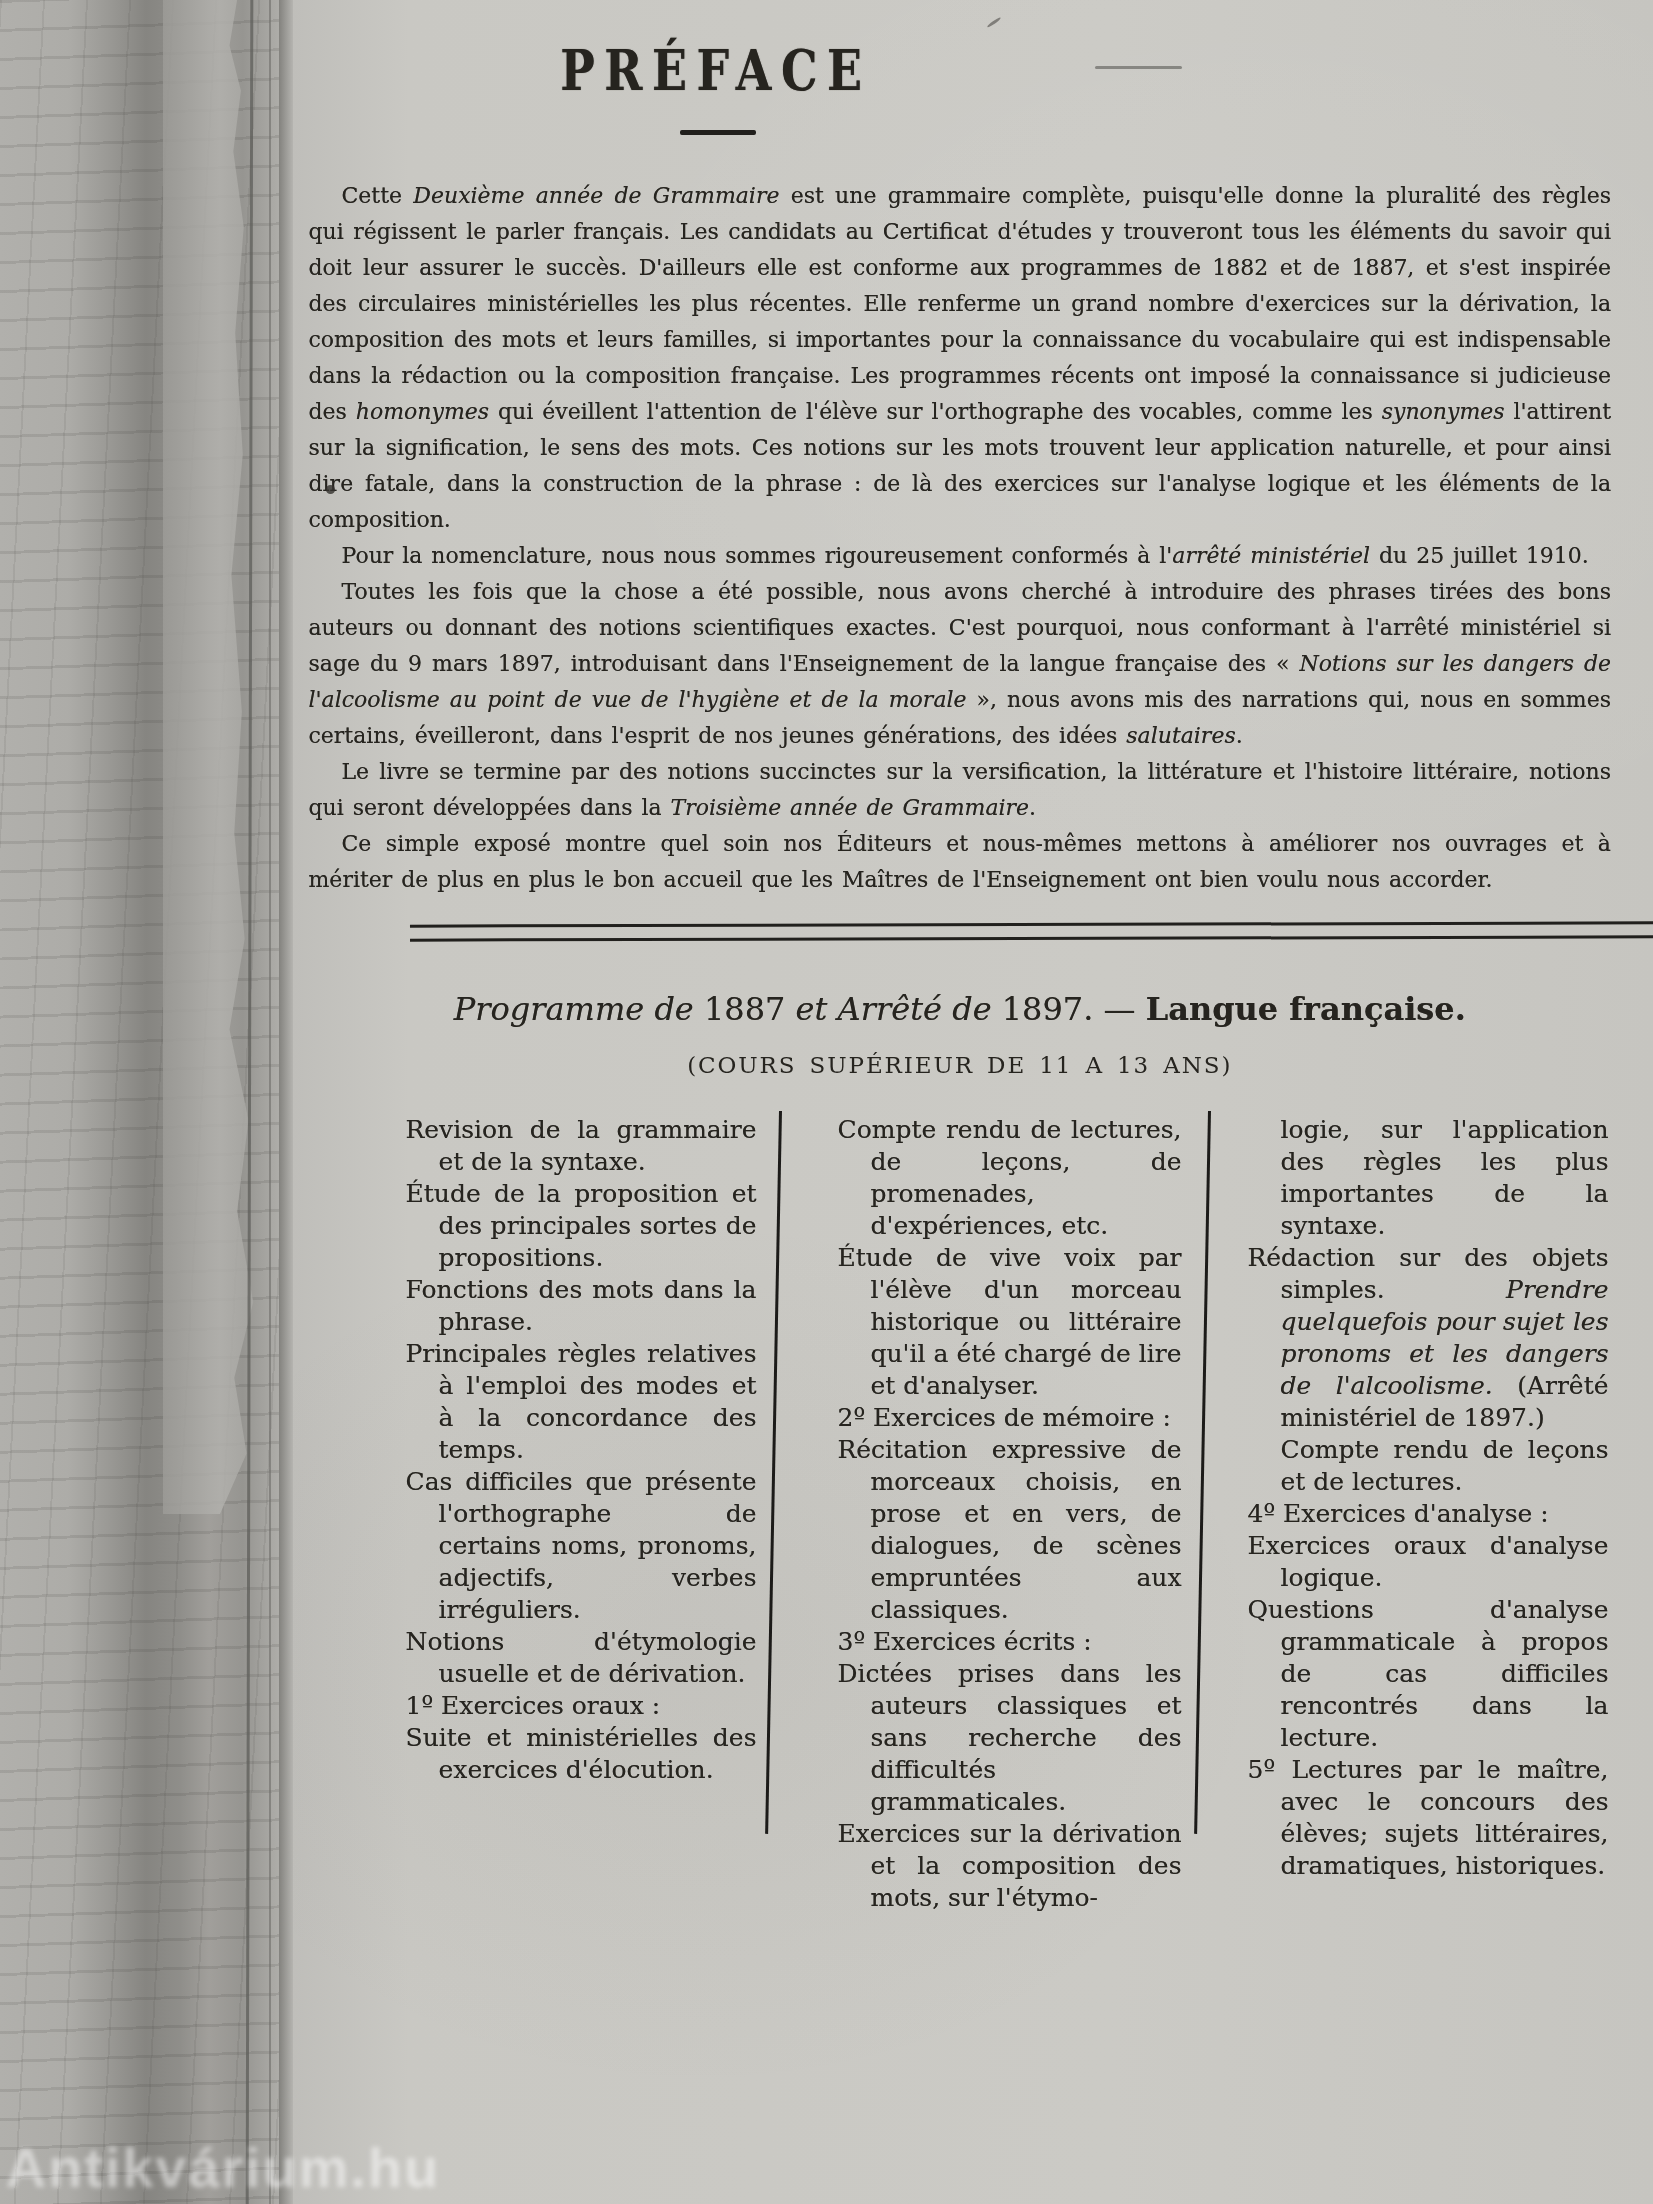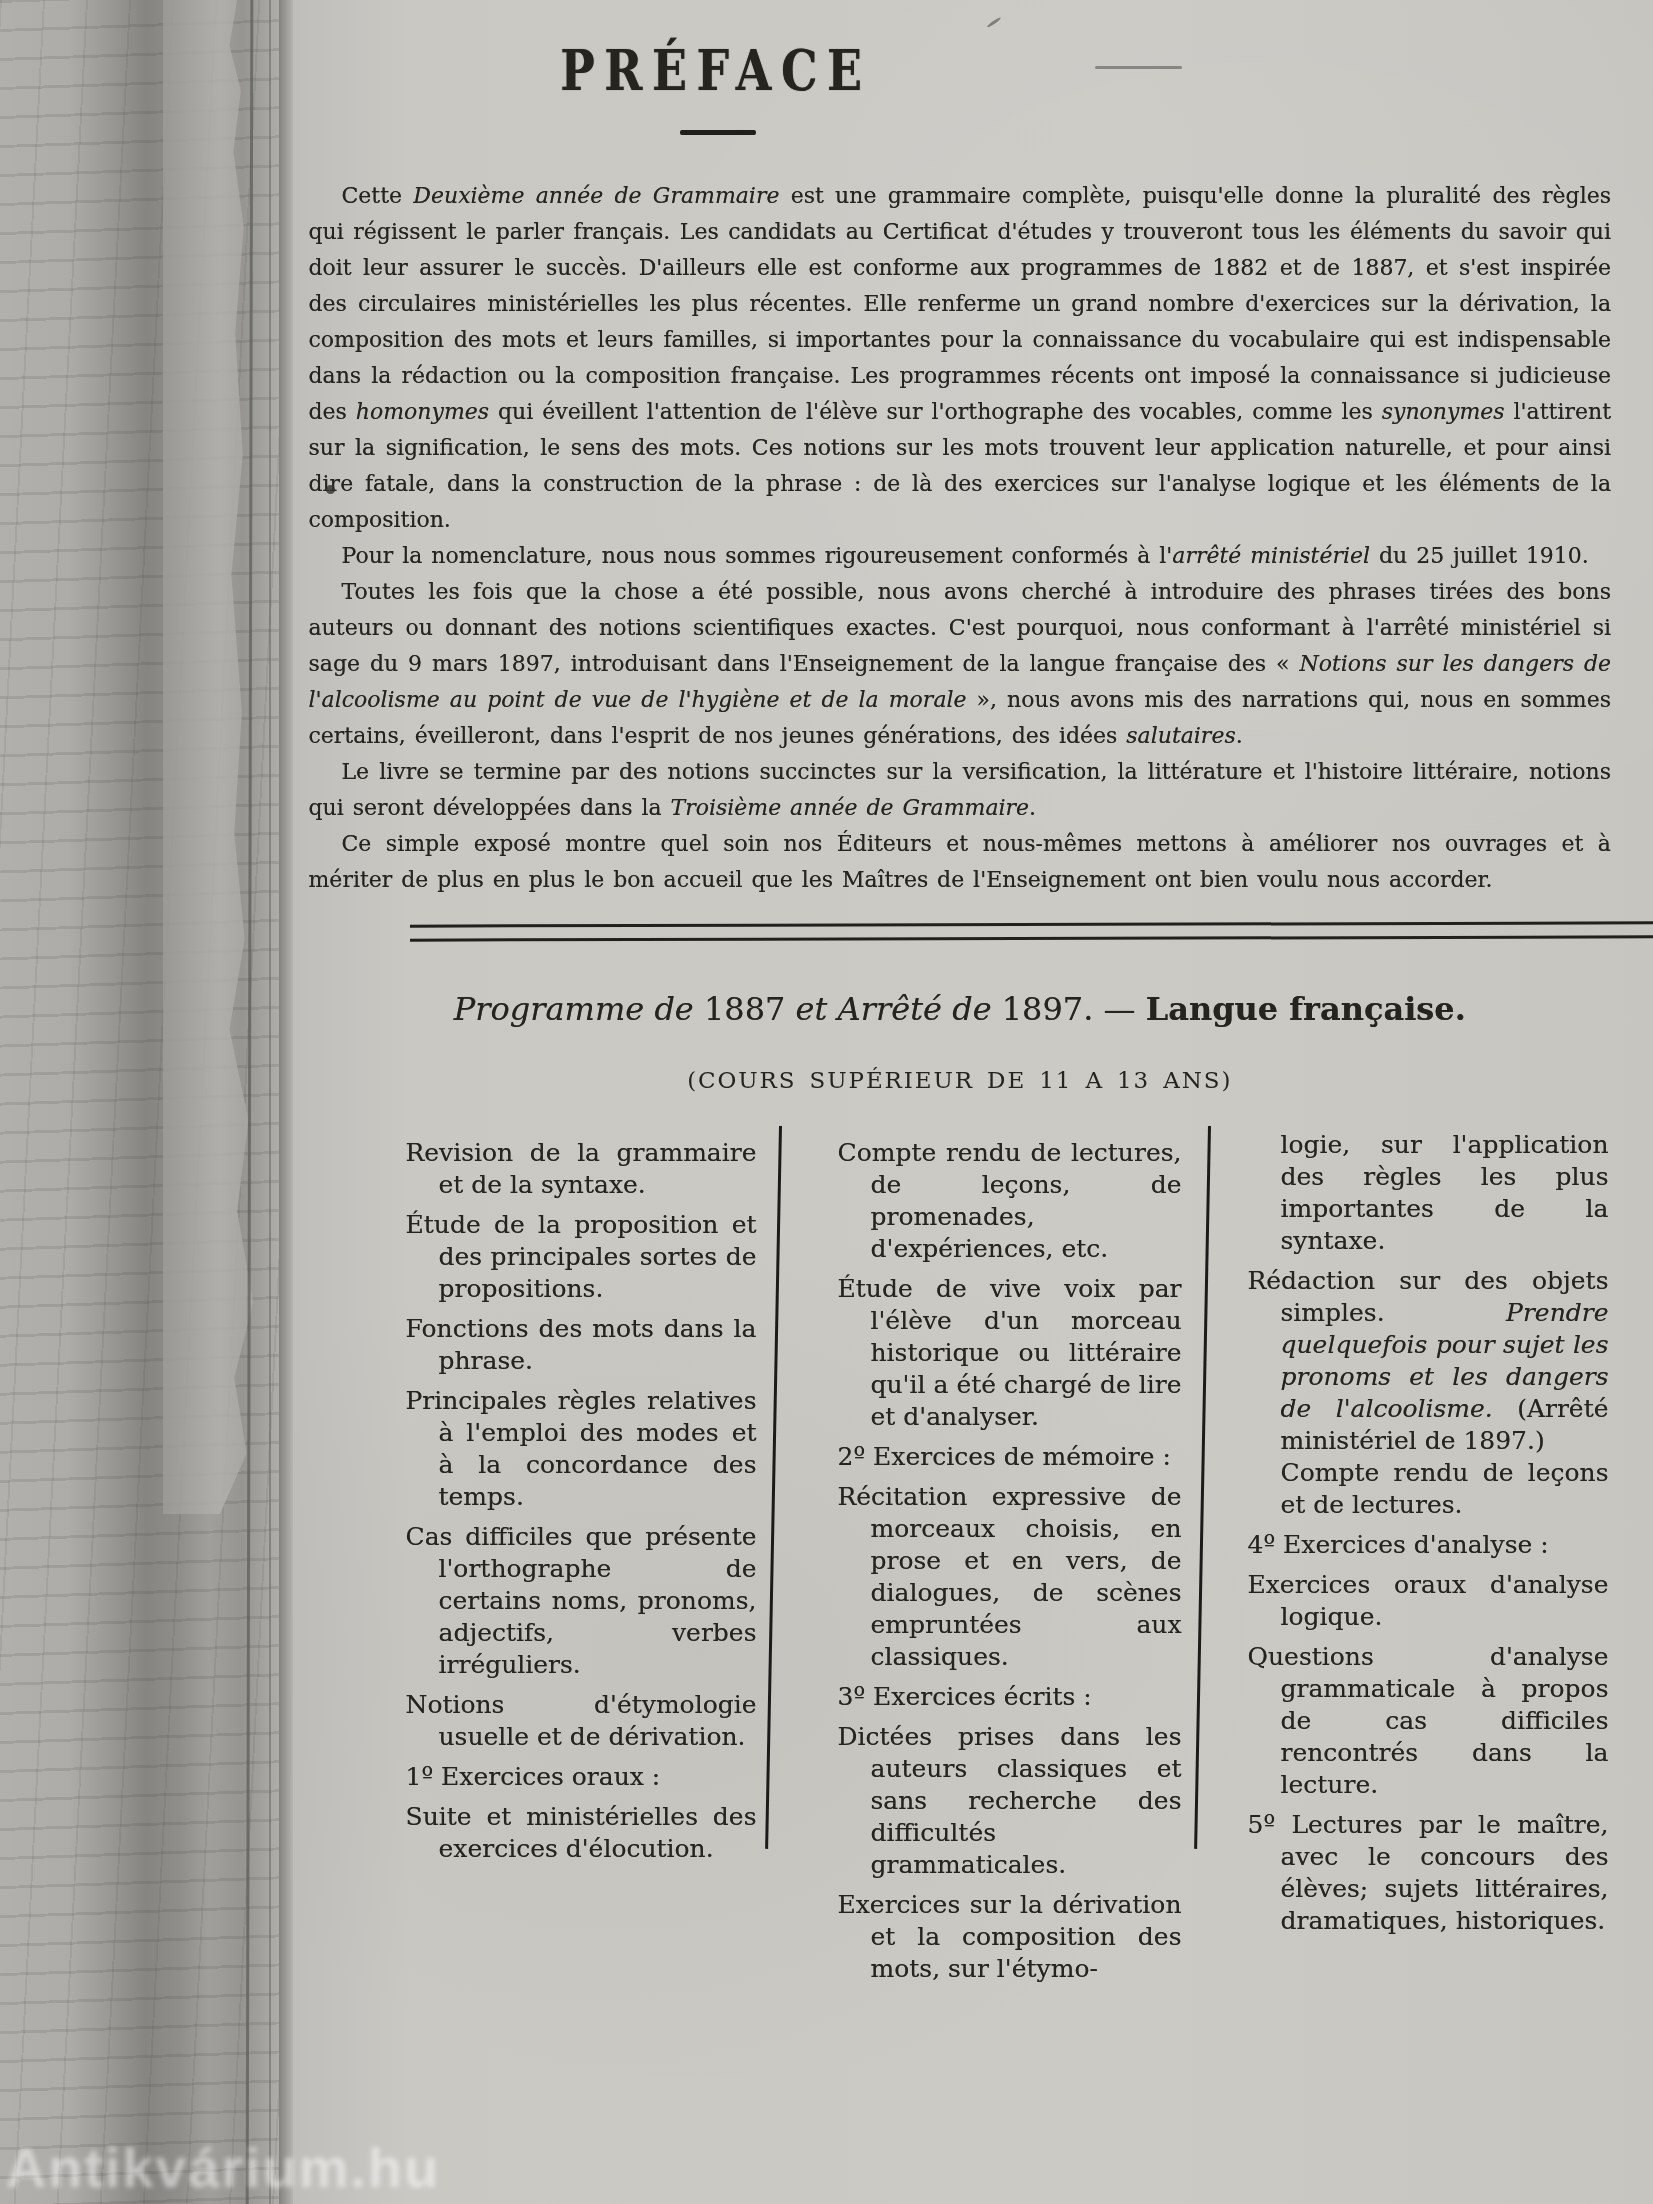--- a/index.html
+++ b/index.html
@@ -56,29 +56,29 @@
     margin:25px -43px 0 101px;height:10.7px;
     border-top:3.9px solid #21201d;border-bottom:3.9px solid #21201d;
     transform:rotate(-.15deg);
   }
   
   .prog-head{
     margin-top:50px;text-align:center;font-size:32px;
     text-shadow:0 0 0.6px rgba(38,36,31,.6);
   }
   .prog-head .it{font-style:italic;}
-  .cours{margin-top:39px;text-align:center;font-size:23px;letter-spacing:1.9px;word-spacing:3.9px;}
+  .cours{margin-top:24px;text-align:center;font-size:23px;letter-spacing:1.9px;word-spacing:3.9px;}
   
   .cols{position:relative;margin-top:33px;height:776px;font-size:25px;line-height:32px;}
   .col{position:absolute;top:3.9px;text-align:justify;text-shadow:0 0 0.6px rgba(38,36,31,.6);}
   .col1{left:97px;width:351px;}
   .col2{left:529px;width:344px;}
   .col3{left:939px;width:361px;}
   .ci{margin:0;}
-  .hang{padding-left:33px;text-indent:-33px;margin-top:8px;}
+  .hang{padding-left:33px;text-indent:-33px;}
   .indent{padding-left:33px;}
   .vrule{position:absolute;top:0;width:2.9px;height:723px;background:#1c1b19;transform-origin:top center;transform:rotate(1.1deg);}
   .vrule1{left:470px;}
   .vrule2{left:899px;}
   
   .speck{position:absolute;border-radius:50%;background:#34322e;}
   .speck1{left:326px;top:485px;width:8.7px;height:8.7px;opacity:.8;}
   .speck2{left:986px;top:21.3px;width:15.5px;height:2.9px;opacity:.5;transform:rotate(-35deg);}
   .speck3{left:1095px;top:66px;width:87px;height:2.9px;opacity:.45;border-radius:1.9px;}
   .watermark{

